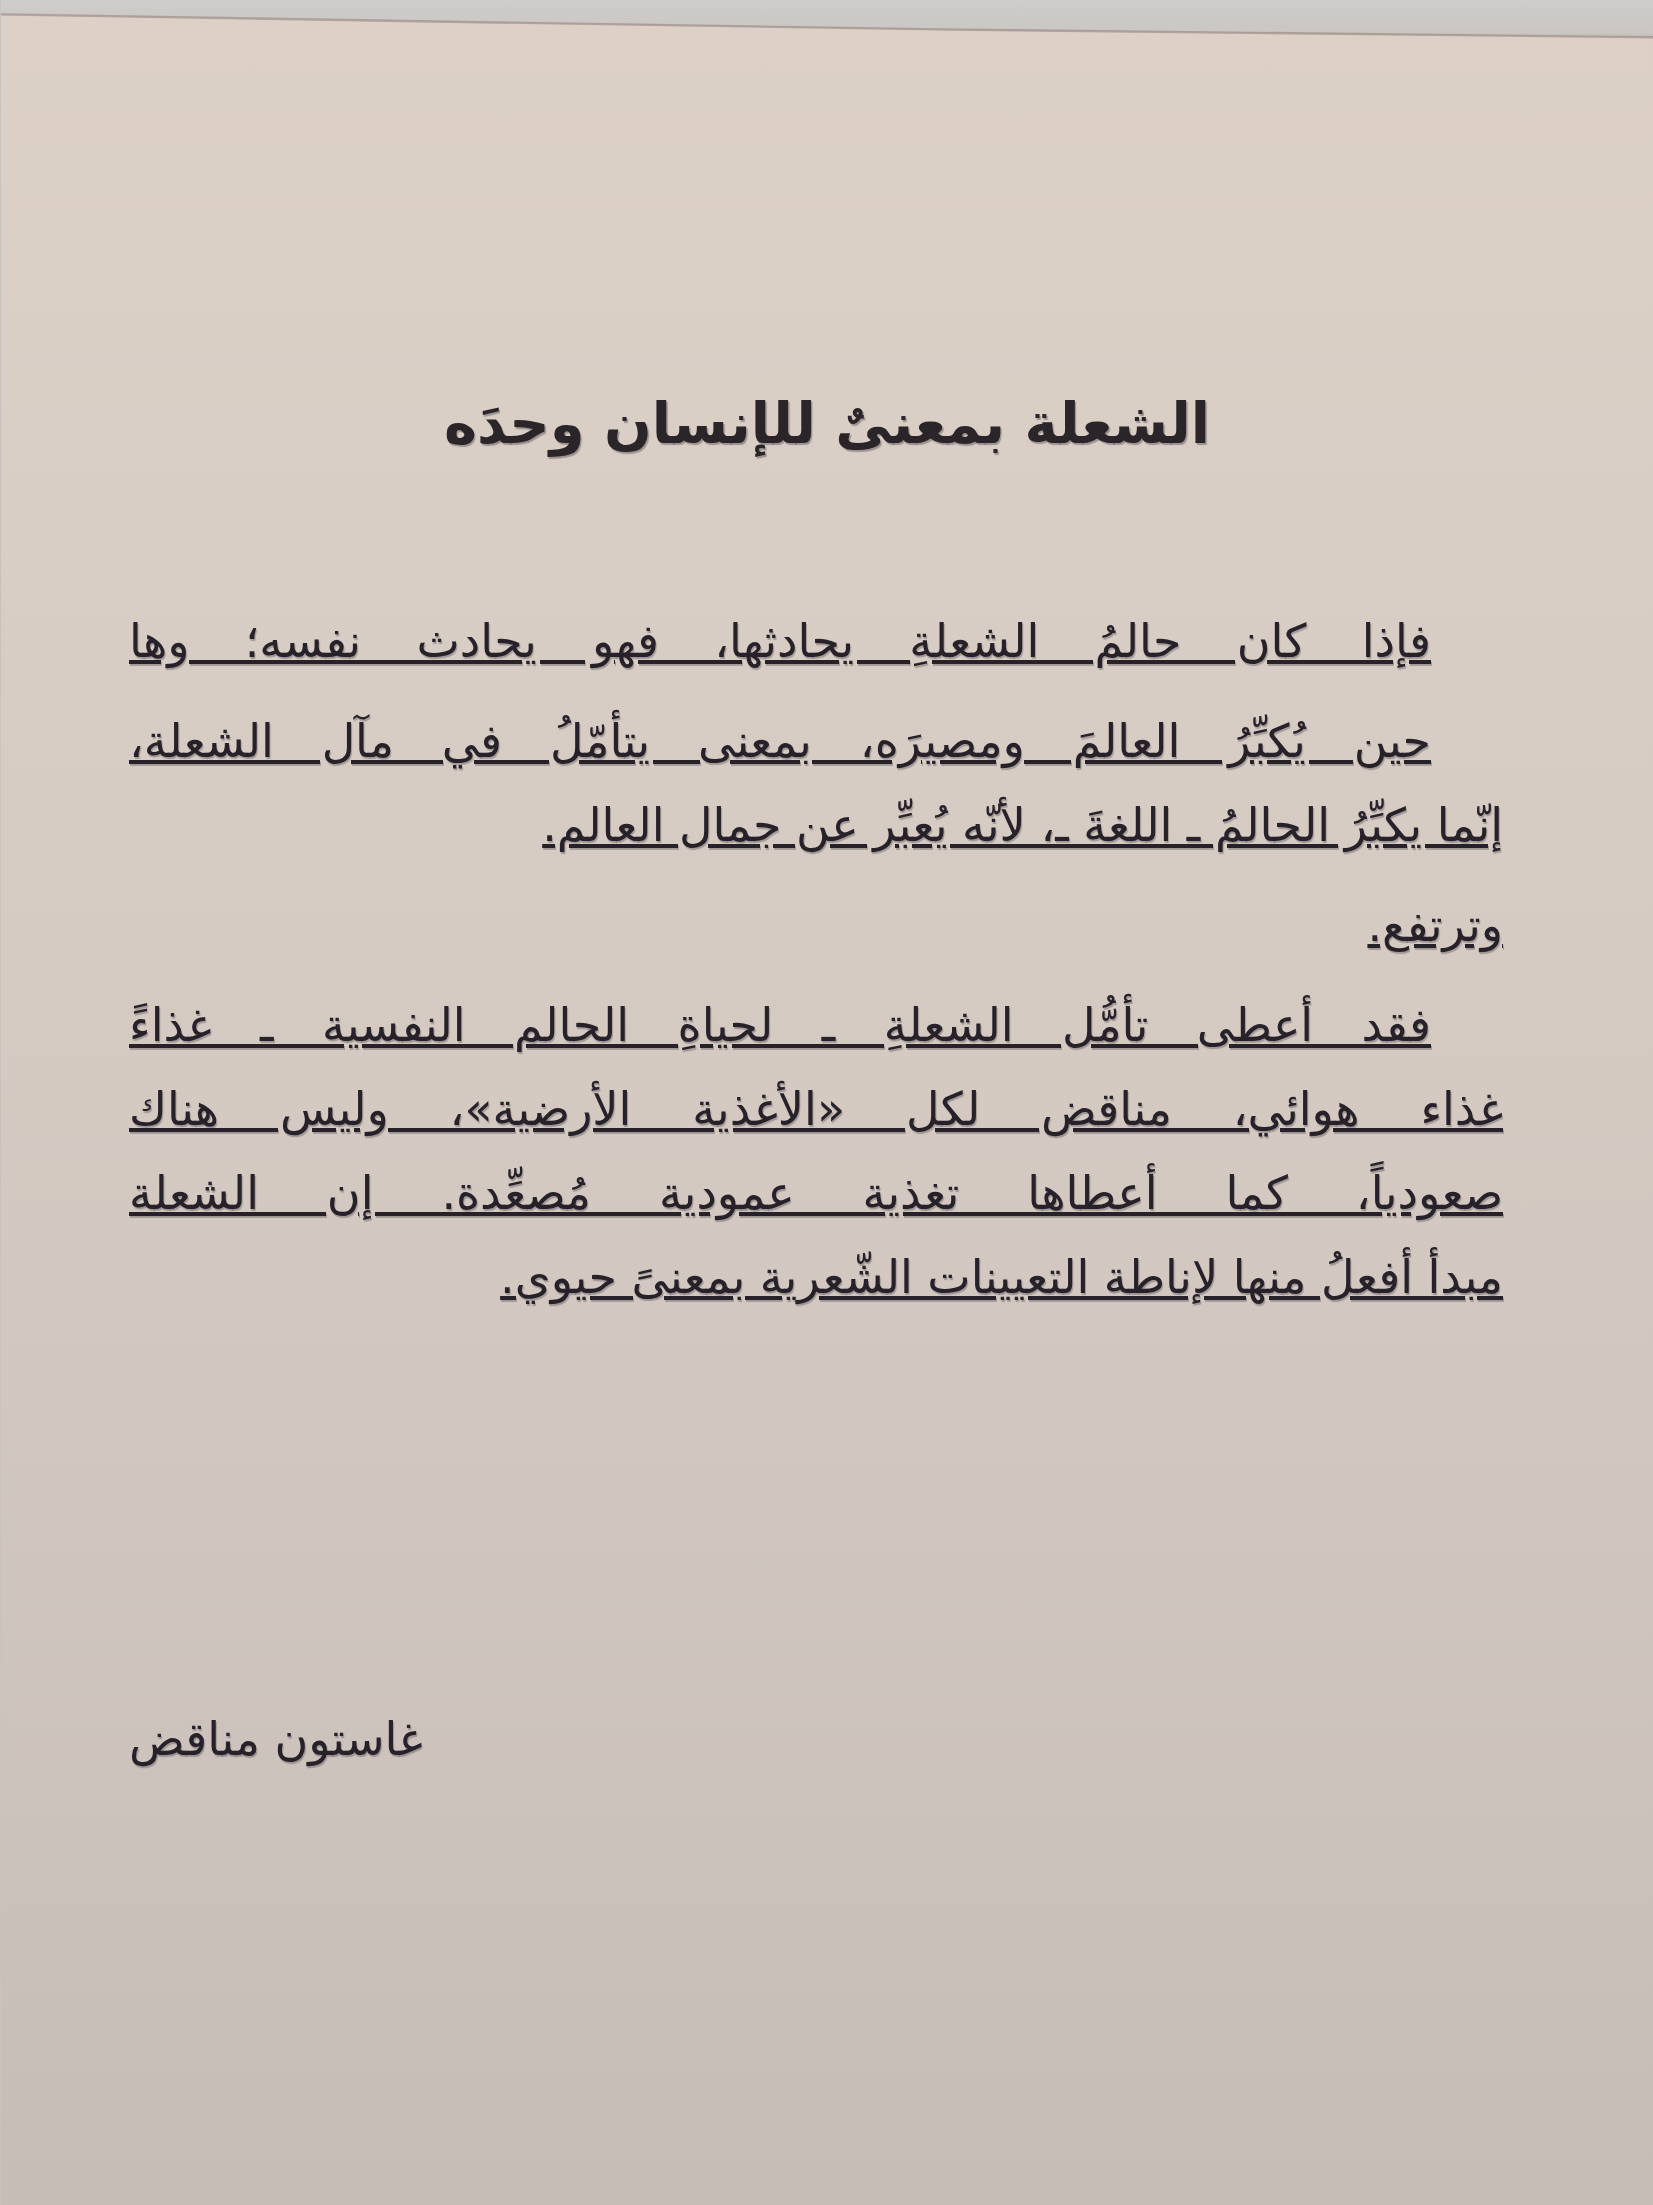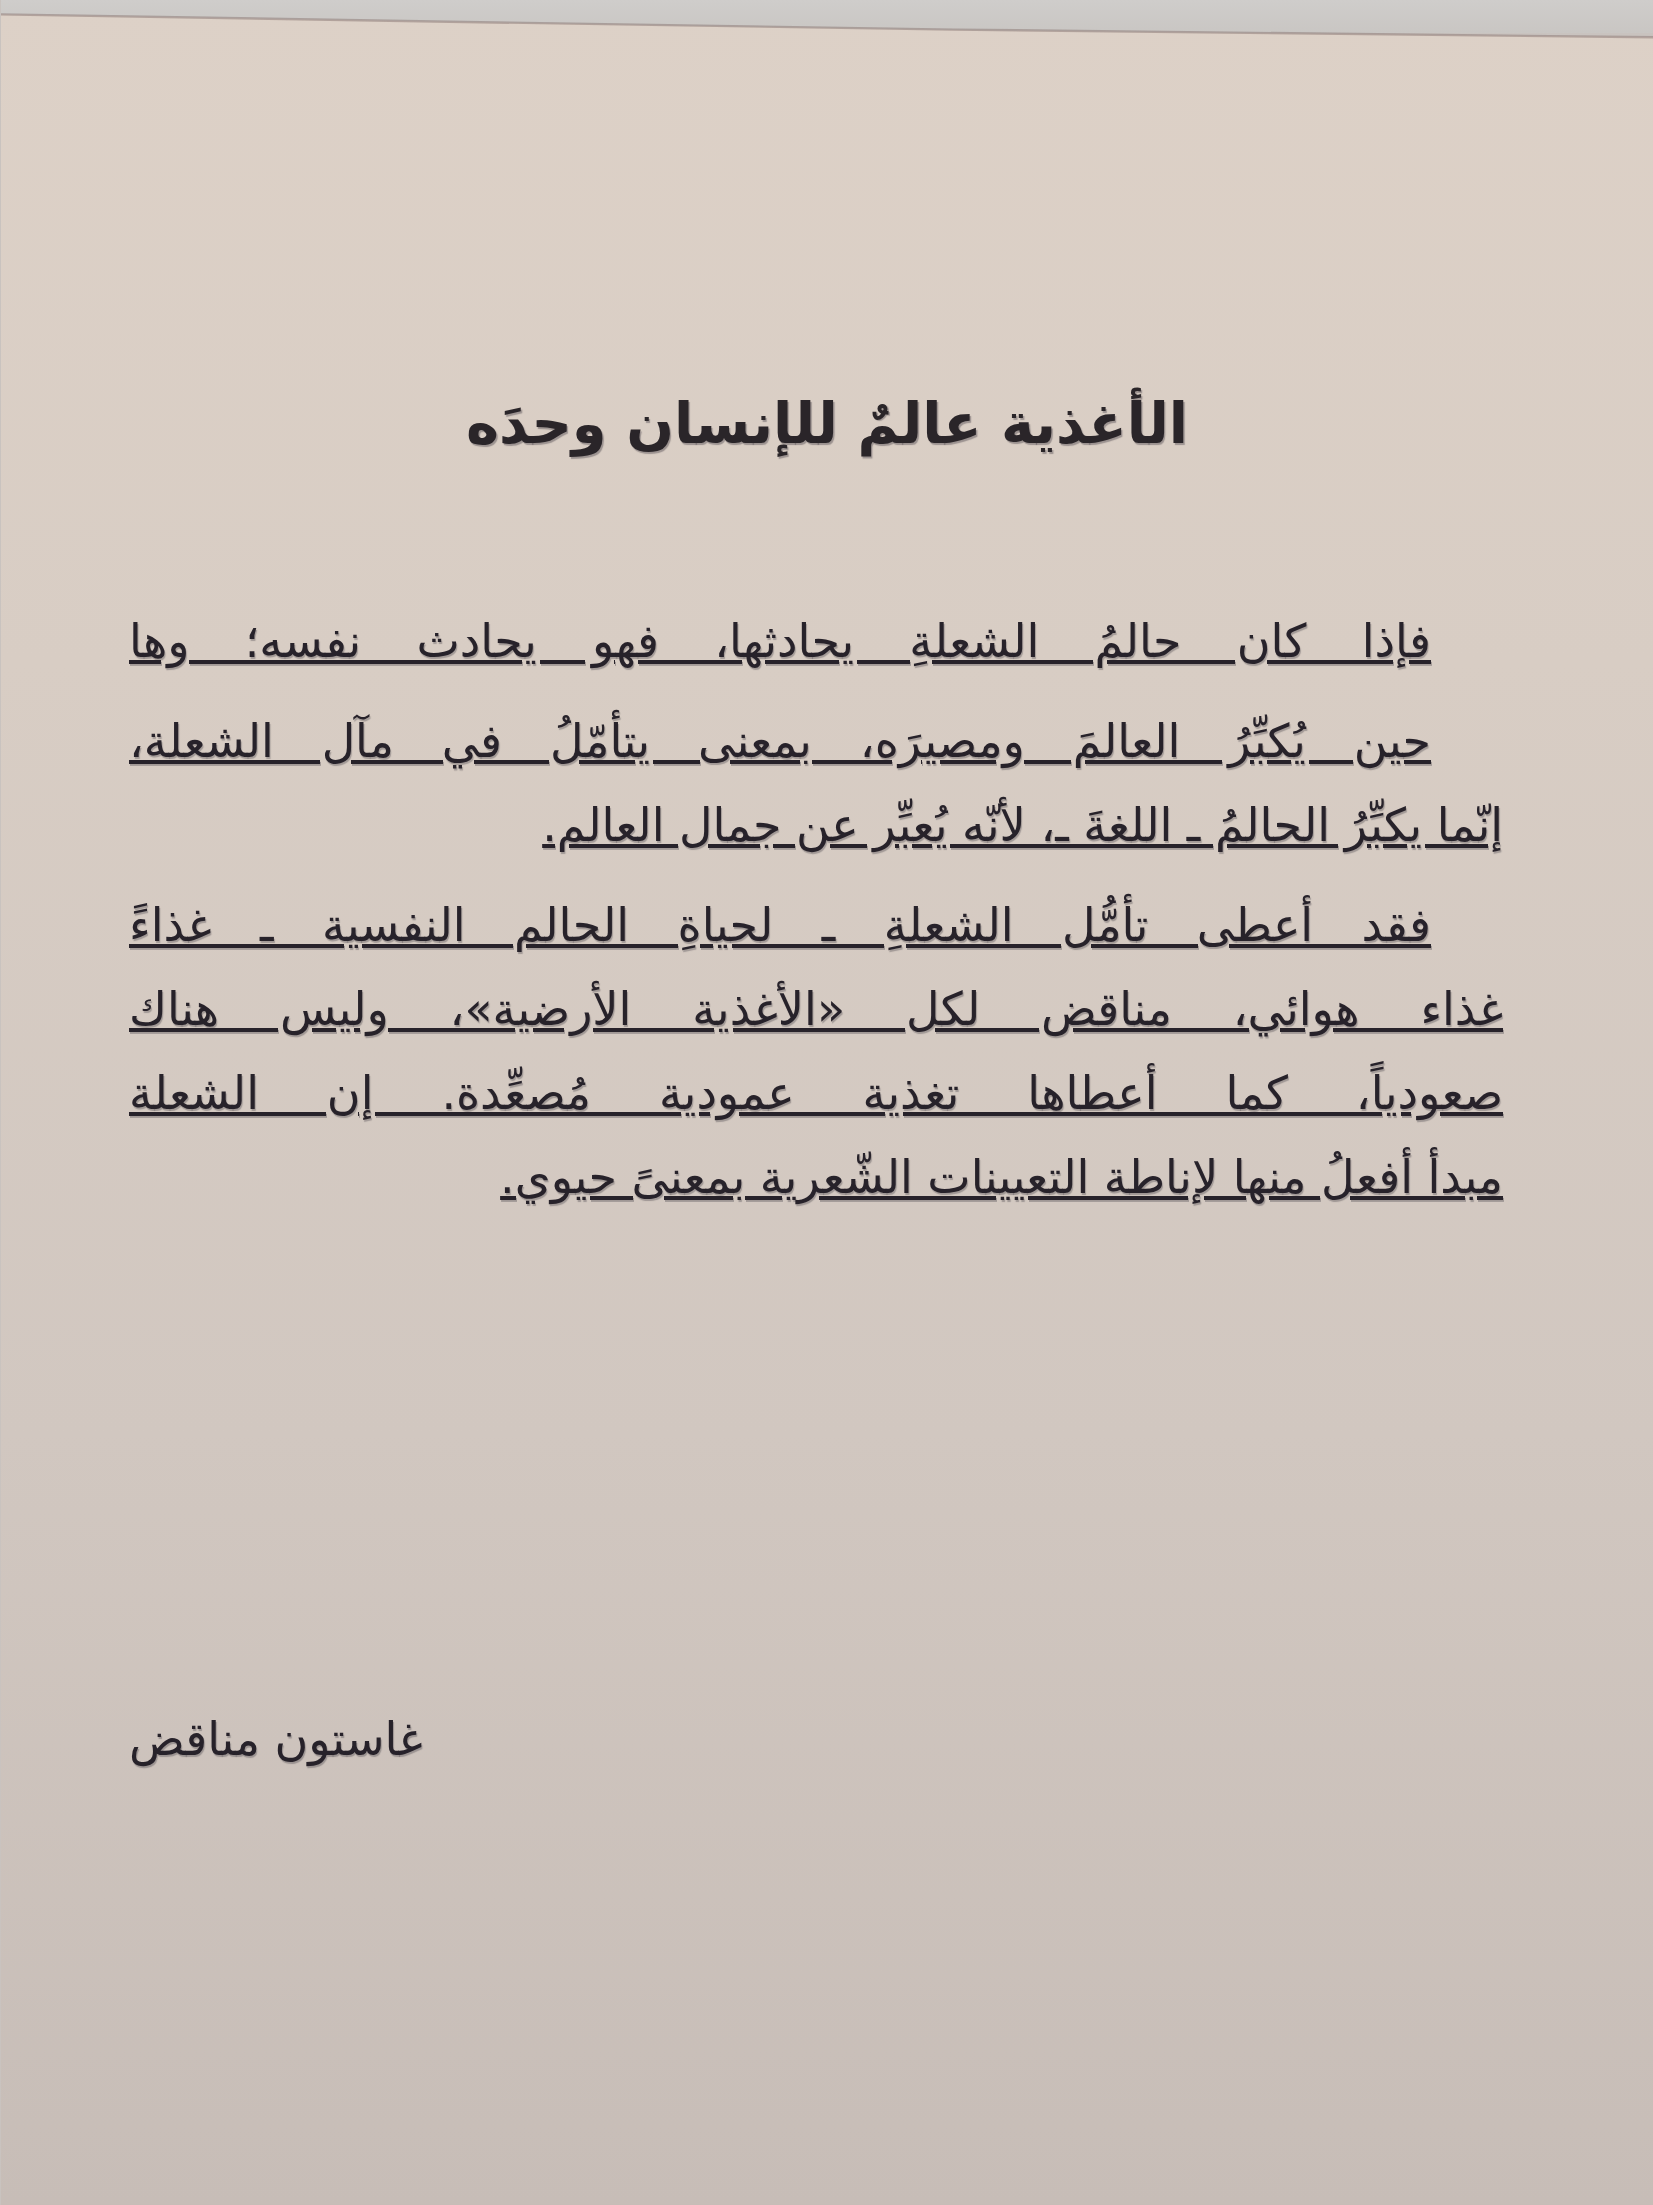--- a/index.html
+++ b/index.html
@@ -88,34 +88,35 @@
       white-space: nowrap;
     }
   </style>
 </head>
 <body>
 
 <div class="top-strip"></div>
 
 <div class="page">
 
-  <h1 class="page-title">الأغذية عالمٌ للإنسان وحدَه</h1>
+  <h1 class="page-title">الشعلة بمعنىٌ للإنسان وحدَه</h1>
 
   <div class="body-text">
 
     <p class="para">
       <span class="line first">فإذا كان حالمُ الشعلةِ يحادثها، فهو يحادث نفسه؛ وها</span>
     </p>
 
     <p class="para">
       <span class="line first">حين يُكبِّرُ العالمَ ومصيرَه، بمعنى يتأمّلُ في مآل الشعلة،</span>
       <span class="line last">إنّما يكبِّرُ الحالمُ ـ اللغةَ ـ، لأنّه يُعبِّر عن جمال العالم.</span>
     </p>
 
     <p class="para">
+      <span class="line last">وترتفع.</span>
     </p>
 
     <p class="para">
       <span class="line first">فقد أعطى تأمُّل الشعلةِ ـ لحياةِ الحالم النفسية ـ غذاءً</span>
       <span class="line">غذاء هوائي، مناقض لكل «الأغذية الأرضية»، وليس هناك</span>
       <span class="line">صعودياً، كما أعطاها تغذية عمودية مُصعِّدة. إن الشعلة</span>
       <span class="line last">مبدأ أفعلُ منها لإناطة التعيينات الشّعرية بمعنىً حيوي.</span>
     </p>
 
   </div>

